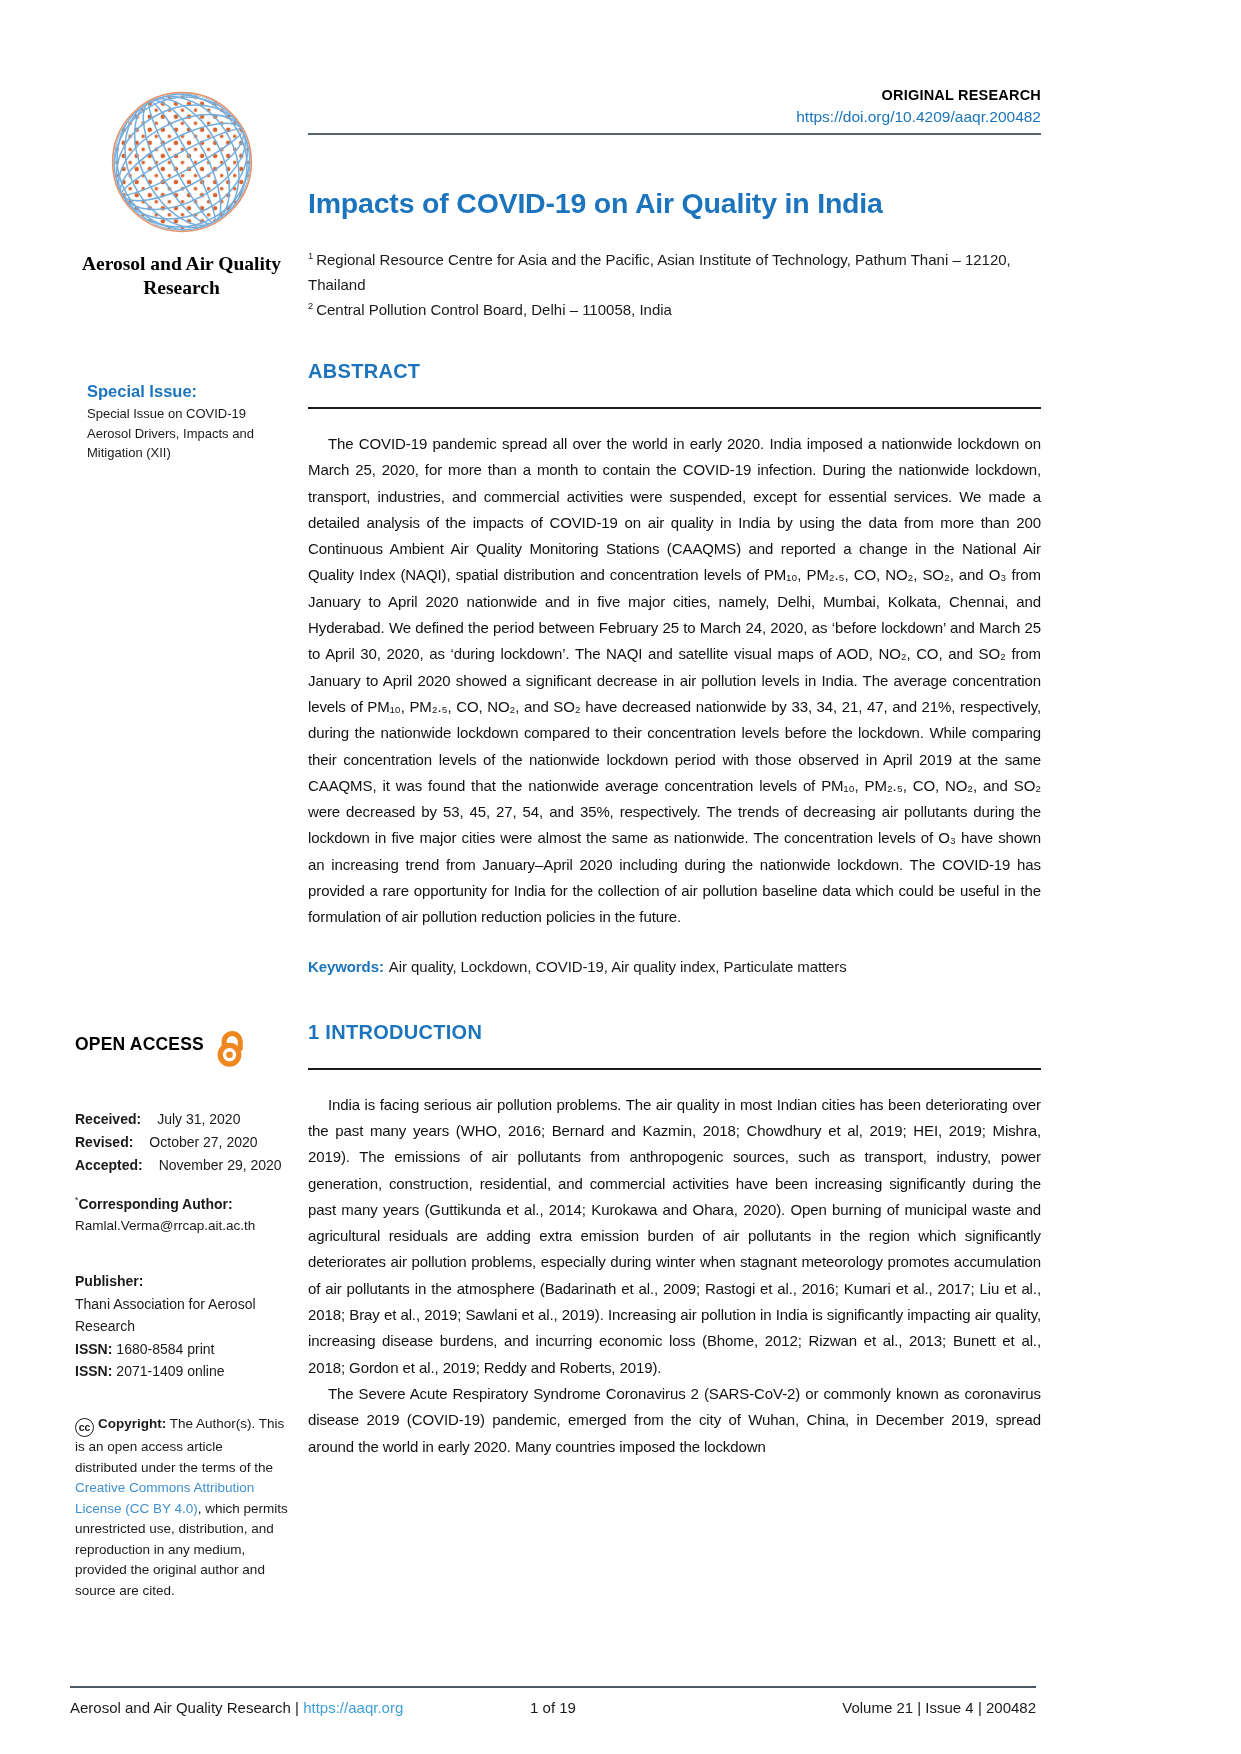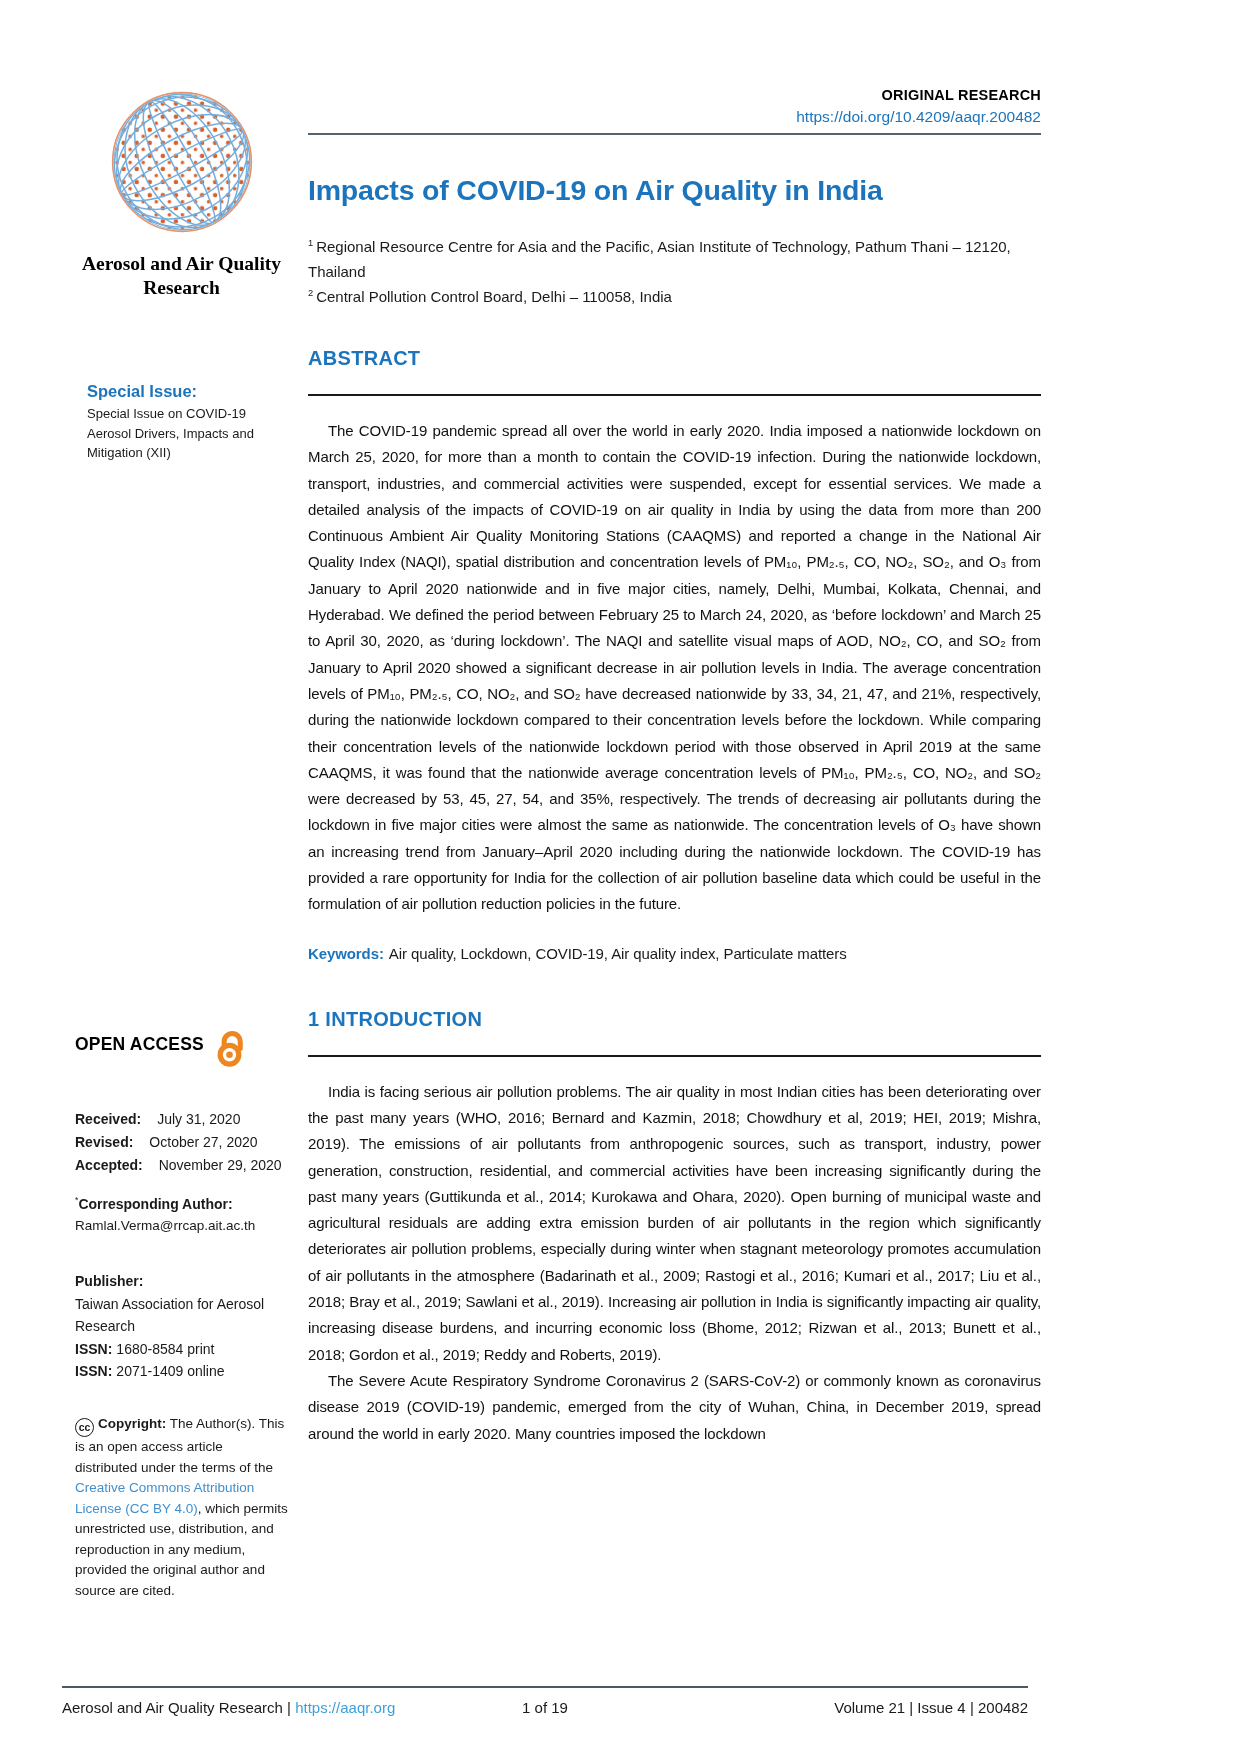--- a/index.html
+++ b/index.html
@@ -36,40 +36,40 @@
     font-size:10.5px;font-weight:bold;text-align:center;line-height:16px;vertical-align:-3px;margin-right:4px;
   }
   .link-blue{color:#4090cf;}
 
   
   .main{position:absolute;left:308px;top:86px;width:733px;}
   .hdr{text-align:right;}
   .hdr .cat{font-weight:bold;font-size:14.5px;color:#000;letter-spacing:0.2px;}
   .hdr .doi{display:block;margin-top:4px;font-size:15.5px;color:#1c75bc;}
   .hdr-rule{border:none;border-top:2px solid #55636f;margin:7px 0 0 0;}
-  .title{margin-top:39px;font-size:28.5px;font-weight:bold;color:#1c75bc;letter-spacing:-0.2px;}
+  .title{margin-top:52px;font-size:28.5px;font-weight:bold;color:#1c75bc;letter-spacing:-0.2px;}
   .authors{margin-top:44px;font-size:17px;font-weight:bold;color:#000;}
   .affils{margin-top:27px;font-size:15px;line-height:25px;}
   .affils sup{margin-right:3px;}
   .sec-head{
     margin-top:38px;font-size:20px;font-weight:bold;color:#1c75bc;letter-spacing:0.3px;
     border-bottom:2px solid #1a1a1a;padding-bottom:24px;
   }
   .para{
     margin:22px 0 0 0;font-size:15px;line-height:26.3px;text-align:justify;
     text-indent:20px;letter-spacing:-0.1px;color:#111;
   }
   .para.no-gap{margin-top:0;}
   .keywords{margin-top:27px;font-size:15px;letter-spacing:-0.1px;}
   .keywords b{color:#1c75bc;margin-right:5px;}
   .intro-head{margin-top:46px;}
 
   
   .footer{
-    position:absolute;left:62px;top:1686px;width:966px;
+    position:absolute;left:70px;top:1686px;width:966px;
     border-top:2px solid #4d5a66;padding-top:11px;
     display:flex;align-items:baseline;font-size:15px;color:#1a1a1a;
   }
   .footer .f-left{flex:1;text-align:left;}
   .footer .f-center{flex:0 0 auto;}
   .footer .f-right{flex:1;text-align:right;}
   .footer .f-url{color:#3f9fd8;}
 </style>
 </head>
 <body>
@@ -129,21 +129,21 @@
     <div><b>Accepted:</b><span>November 29, 2020</span></div>
   </div>
 
   <div class="sb-corr">
     <div><sup>*</sup><b>Corresponding Author:</b></div>
     <div class="email">Ramlal.Verma@rrcap.ait.ac.th</div>
   </div>
 
   <div class="sb-pub">
     <div><b>Publisher:</b></div>
-    <div>Taiwan Association for Aerosol Research</div>
+    <div>Thani Association for Aerosol Research</div>
     <div><b>ISSN:</b><span>1680-8584 print</span></div>
     <div><b>ISSN:</b><span>2071-1409 online</span></div>
   </div>
 
   <div class="sb-copy">
     <span class="cc-badge">cc</span><b>Copyright:</b> <span>The Author(s). </span><span>This is an open access article distributed under the terms of the </span><a class="link-blue">Creative Commons Attribution License (CC BY 4.0)</a><span>, which permits unrestricted use, distribution, and reproduction in any medium, provided the original author and source are cited.</span>
   </div>
 
 </div>
 

